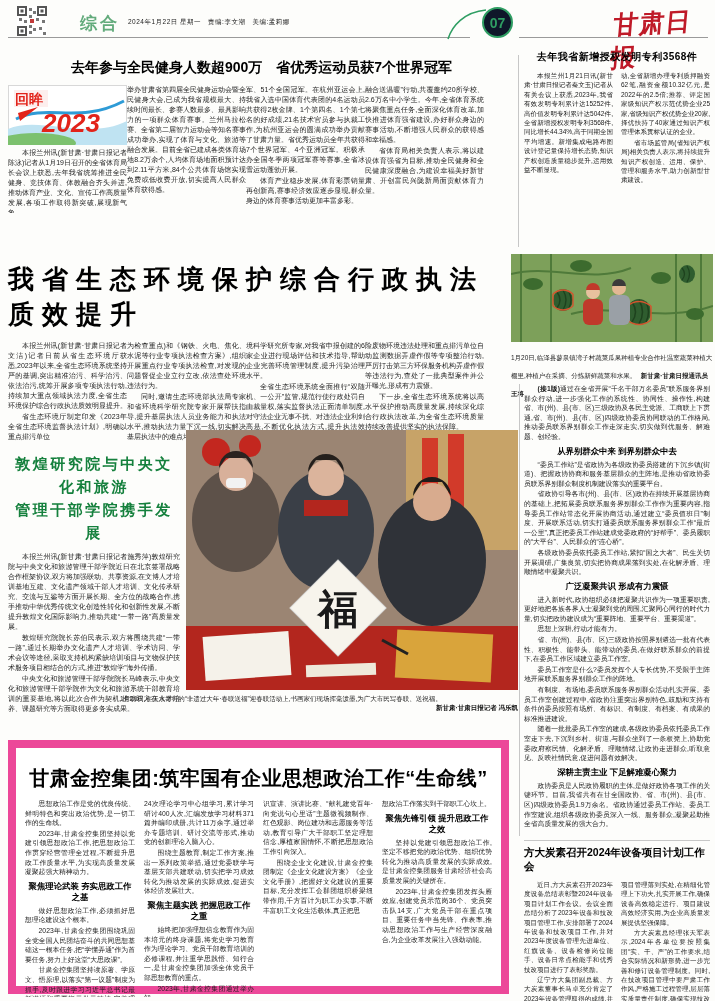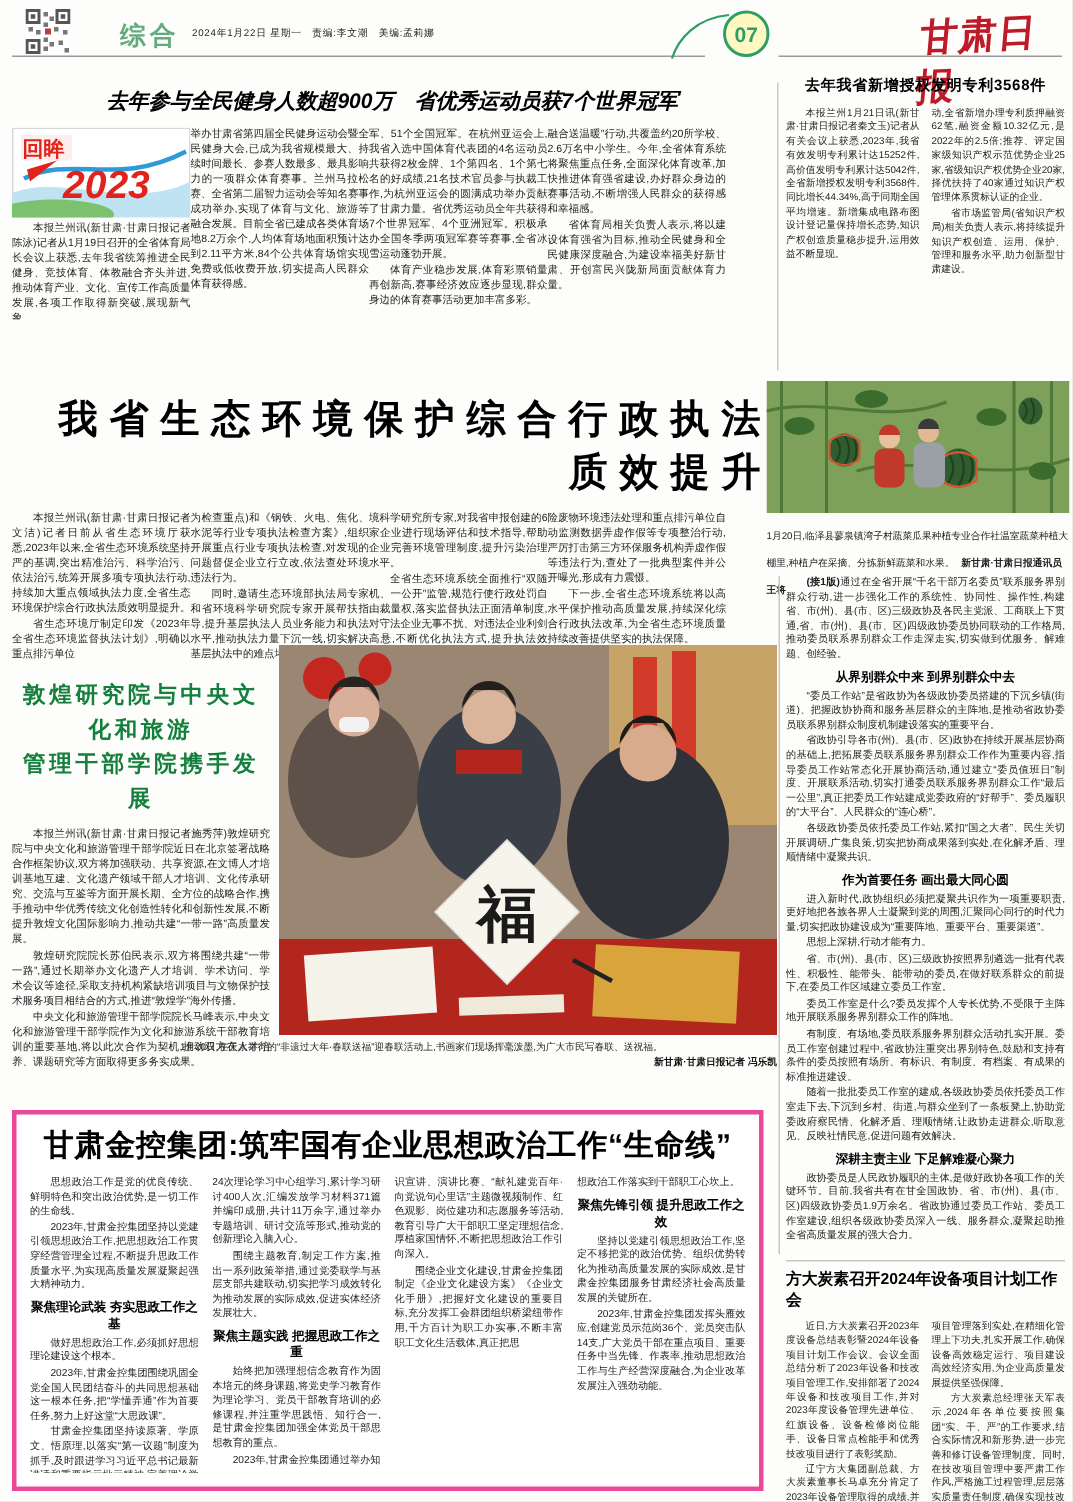--- a/index.html
+++ b/index.html
@@ -5,41 +5,41 @@
   html,body{margin:0;padding:0;background:#ddd;}
   .page{position:relative;width:715px;height:1001px;margin:0 auto;background:#fdfdfb;
         font-family:"Liberation Sans",sans-serif;overflow:hidden;color:#111;}
   .abs{position:absolute;}
   
   .section-label{font-size:17px;font-weight:bold;color:#63ab7c;letter-spacing:3px;}
   .dateline{font-size:6.5px;color:#222;letter-spacing:.5px;}
   .hrule{height:1px;background:#9a9a9a;}
   .pagenum{width:27px;height:27px;border:2px solid #2f9e63;border-radius:50%;
            color:#2f9e63;font-weight:bold;font-size:14px;display:flex;align-items:center;
-           justify-content:center;background:#fef9c3;}
+           justify-content:center;background:#0f172a;}
   .masthead{font-family:"DejaVu Serif",serif;font-weight:bold;color:#bf1a28;
             font-size:25px;letter-spacing:1px;transform:rotate(-3deg) skewX(-8deg);}
   
   .h-big{font-size:36px;font-weight:bold;text-align:center;line-height:42px;letter-spacing:1px;color:#000;}
-  .h-sub{font-size:14px;font-weight:bold;text-align:center;margin-top:7px;color:#000;font-style:italic;}
-  .h-eco{font-size:26px;font-weight:bold;text-align:right;letter-spacing:8px;color:#000;}
+  .h-sub{font-size:14px;font-weight:bold;text-align:center;margin-top:7px;color:#000;}
+  .h-eco{font-size:26px;font-weight:bold;text-align:left;letter-spacing:8px;color:#000;}
   .h-mid{font-size:15px;font-weight:bold;text-align:center;letter-spacing:2.5px;line-height:23px;color:#15803d;}
   .h-right{font-size:10px;font-weight:bold;text-align:center;letter-spacing:.5px;color:#000;}
   .h-fangda{font-size:10.5px;font-weight:bold;text-align:left;color:#000;}
   .h-box{font-size:20px;font-weight:bold;text-align:center;letter-spacing:.5px;color:#000;margin:2px 0 7px;}
   
   .cols{display:flex;}
   .ncol{font-size:7px;line-height:10px;text-align:justify;overflow:hidden;color:#1c1c1c;}
   .ncol p{margin:0 0 1px;text-indent:2em;}
   .ncol p.cont{text-indent:0;}
   .subhd{font-weight:bold;text-align:center;font-size:8.4px;line-height:11px;margin:4px 0 3px;color:#000;}
   .cap{font-size:6.5px;line-height:9px;text-align:justify;color:#222;}
   .cap-credit{font-size:6.5px;font-weight:bold;text-align:right;color:#111;margin-top:1px;}
   .vr{width:1px;background:#c7c7c7;}
-  .redbox{border:3px solid #ec4899;box-sizing:border-box;padding:5px 9px;background:#fff;}
+  .redbox{border:8px solid #ec4899;box-sizing:border-box;padding:15px 9px;background:#fff;}
   svg text{font-family:"Liberation Sans",sans-serif;}
 </style>
 </head>
 <body>
 
 <div class="page">
 
   <div class="abs" style="left:17px;top:6px;width:30px;height:30px;">
     <svg width="30" height="30" viewBox="0 0 30 30">
       <rect width="30" height="30" fill="#fff"></rect>
@@ -259,21 +259,21 @@
     <span class="cap">1月20日,临泽县蓼泉镇湾子村蔬菜瓜果种植专业合作社温室蔬菜种植大棚里,种植户在采摘、分拣新鲜蔬菜和水果。</span>
     <span class="cap" style="font-weight:bold;">新甘肃·甘肃日报通讯员 王将</span>
   </div>
 
   <div class="abs ncol" style="left:524px;top:384px;width:186px;height:452px;font-size:6.8px;line-height:9.6px;">
     <p style="text-indent:2em;"><b>(接1版)</b><span>通过在全省开展“千名干部万名委员”联系服务界别群众行动,进一步强化工作的系统性、协同性、操作性,构建省、市(州)、县(市、区)三级政协及各民主党派、工商联上下贯通,省、市(州)、县(市、区)四级政协委员协同联动的工作格局,推动委员联系界别群众工作走深走实,切实做到优服务、解难题、创经验。</span></p>
     <div class="subhd">从界别群众中来 到界别群众中去</div>
     <p>“委员工作站”是省政协为各级政协委员搭建的下沉乡镇(街道)、把握政协协商和服务基层群众的主阵地,是推动省政协委员联系界别群众制度机制建设落实的重要平台。</p>
     <p>省政协引导各市(州)、县(市、区)政协在持续开展基层协商的基础上,把拓展委员联系服务界别群众工作作为重要内容,指导委员工作站常态化开展协商活动,通过建立“委员值班日”制度、开展联系活动,切实打通委员联系服务界别群众工作“最后一公里”,真正把委员工作站建成党委政府的“好帮手”、委员履职的“大平台”、人民群众的“连心桥”。</p>
     <p>各级政协委员依托委员工作站,紧扣“国之大者”、民生关切开展调研,广集良策,切实把协商成果落到实处,在化解矛盾、理顺情绪中凝聚共识。</p>
-    <div class="subhd">作为首要任务 画出最大同心圆</div>
+    <div class="subhd">广泛凝聚共识 形成有力震慑</div>
     <p>进入新时代,政协组织必须把凝聚共识作为一项重要职责,更好地把各族各界人士凝聚到党的周围,汇聚同心同行的时代力量,切实把政协建设成为“重要阵地、重要平台、重要渠道”。</p>
     <p>思想上深耕,行动才能有力。</p>
     <p>省、市(州)、县(市、区)三级政协按照界别遴选一批有代表性、积极性、能带头、能带动的委员,在做好联系群众的前提下,在委员工作区域建立委员工作室。</p>
     <p>委员工作室是什么?委员发挥个人专长优势,不受限于主阵地开展联系服务界别群众工作的阵地。</p>
     <p>有制度、有场地,委员联系服务界别群众活动扎实开展。委员工作室创建过程中,省政协注重突出界别特色,鼓励和支持有条件的委员按照有场所、有标识、有制度、有档案、有成果的标准推进建设。</p>
     <p>随着一批批委员工作室的建成,各级政协委员依托委员工作室走下去,下沉到乡村、街道,与群众坐到了一条板凳上,协助党委政府察民情、化解矛盾、理顺情绪,让政协走进群众,听取意见、反映社情民意,促进问题有效解决。</p>
     <div class="subhd">深耕主责主业 下足解难凝心聚力</div>
     <p>政协委员是人民政协履职的主体,是做好政协各项工作的关键环节。目前,我省共有在甘全国政协、省、市(州)、县(市、区)四级政协委员1.9万余名。省政协通过委员工作站、委员工作室建设,组织各级政协委员深入一线、服务群众,凝聚起助推全省高质量发展的强大合力。</p>
   </div>
 

